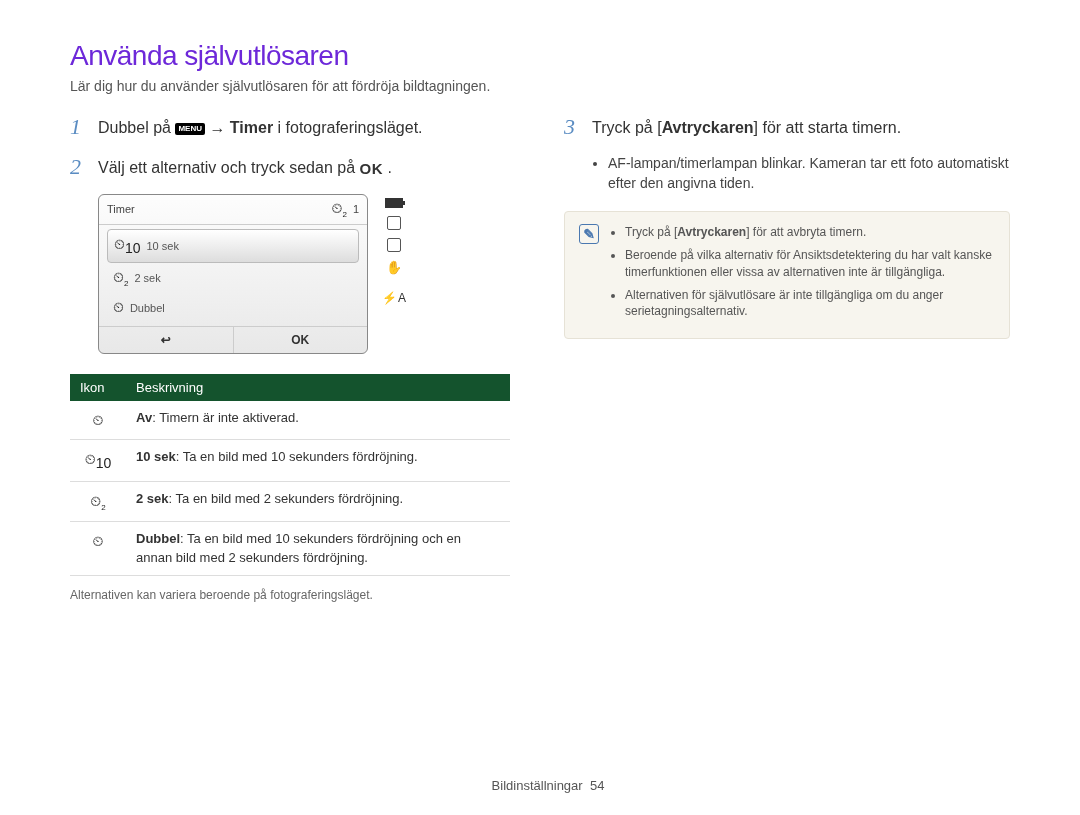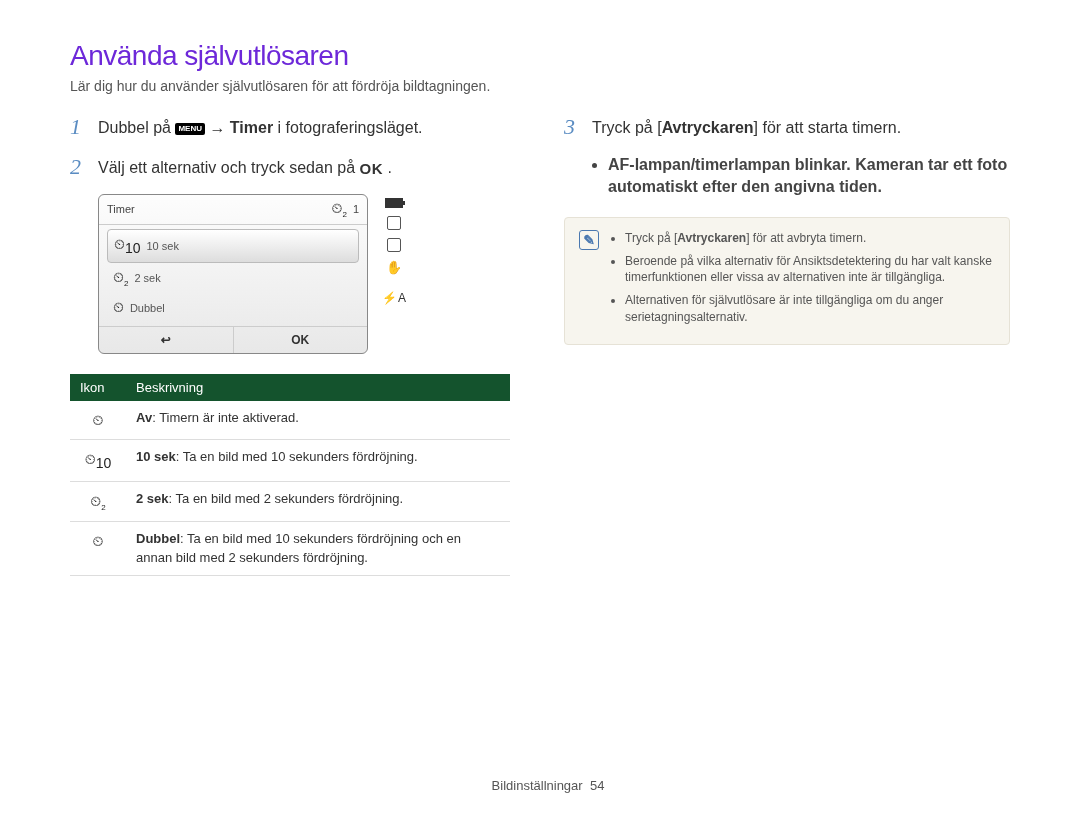--- a/index.html
+++ b/index.html
@@ -159,23 +159,22 @@
   }
   .footnote {
     font-size:12px;
     color:#666;
     margin:12px 0 0 0;
   }
 
   
   .sub-bullets {
     margin: 6px 0 0 28px;
-    font-size:16px;
+    font-size:14px;
     color:#444;
-    font-weight:bold;
   }
   .sub-bullets li { list-style: disc; margin-left:16px; margin-bottom:4px; line-height:1.4;}
 
   .note-box {
     margin-top:18px;
     border:1px solid #e6e2d6;
     background:#f7f5ee;
     border-radius:4px;
     display:flex;
     gap:10px;
@@ -297,20 +296,21 @@
           <td><span class="glyph">⏲<span class="sub2">2</span></span></td>
           <td><span class="b">2 sek</span><span>: Ta en bild med 2 sekunders fördröjning.</span></td>
         </tr>
         <tr>
           <td><span class="glyph">⏲</span></td>
           <td><span class="b">Dubbel</span><span>: Ta en bild med 10 sekunders fördröjning och en annan bild med 2 sekunders fördröjning.</span></td>
         </tr>
       </tbody>
     </table>
 
+    <p class="footnote">Alternativen kan variera beroende på fotograferingsläget.</p>
   </div>
 
   <div class="col">
     <div class="step">
       <div class="step-num">3</div>
       <div class="step-text">
         <span>Tryck på [</span><span class="b">Avtryckaren</span><span>] för att starta timern.</span>
       </div>
     </div>
     <ul class="sub-bullets">

